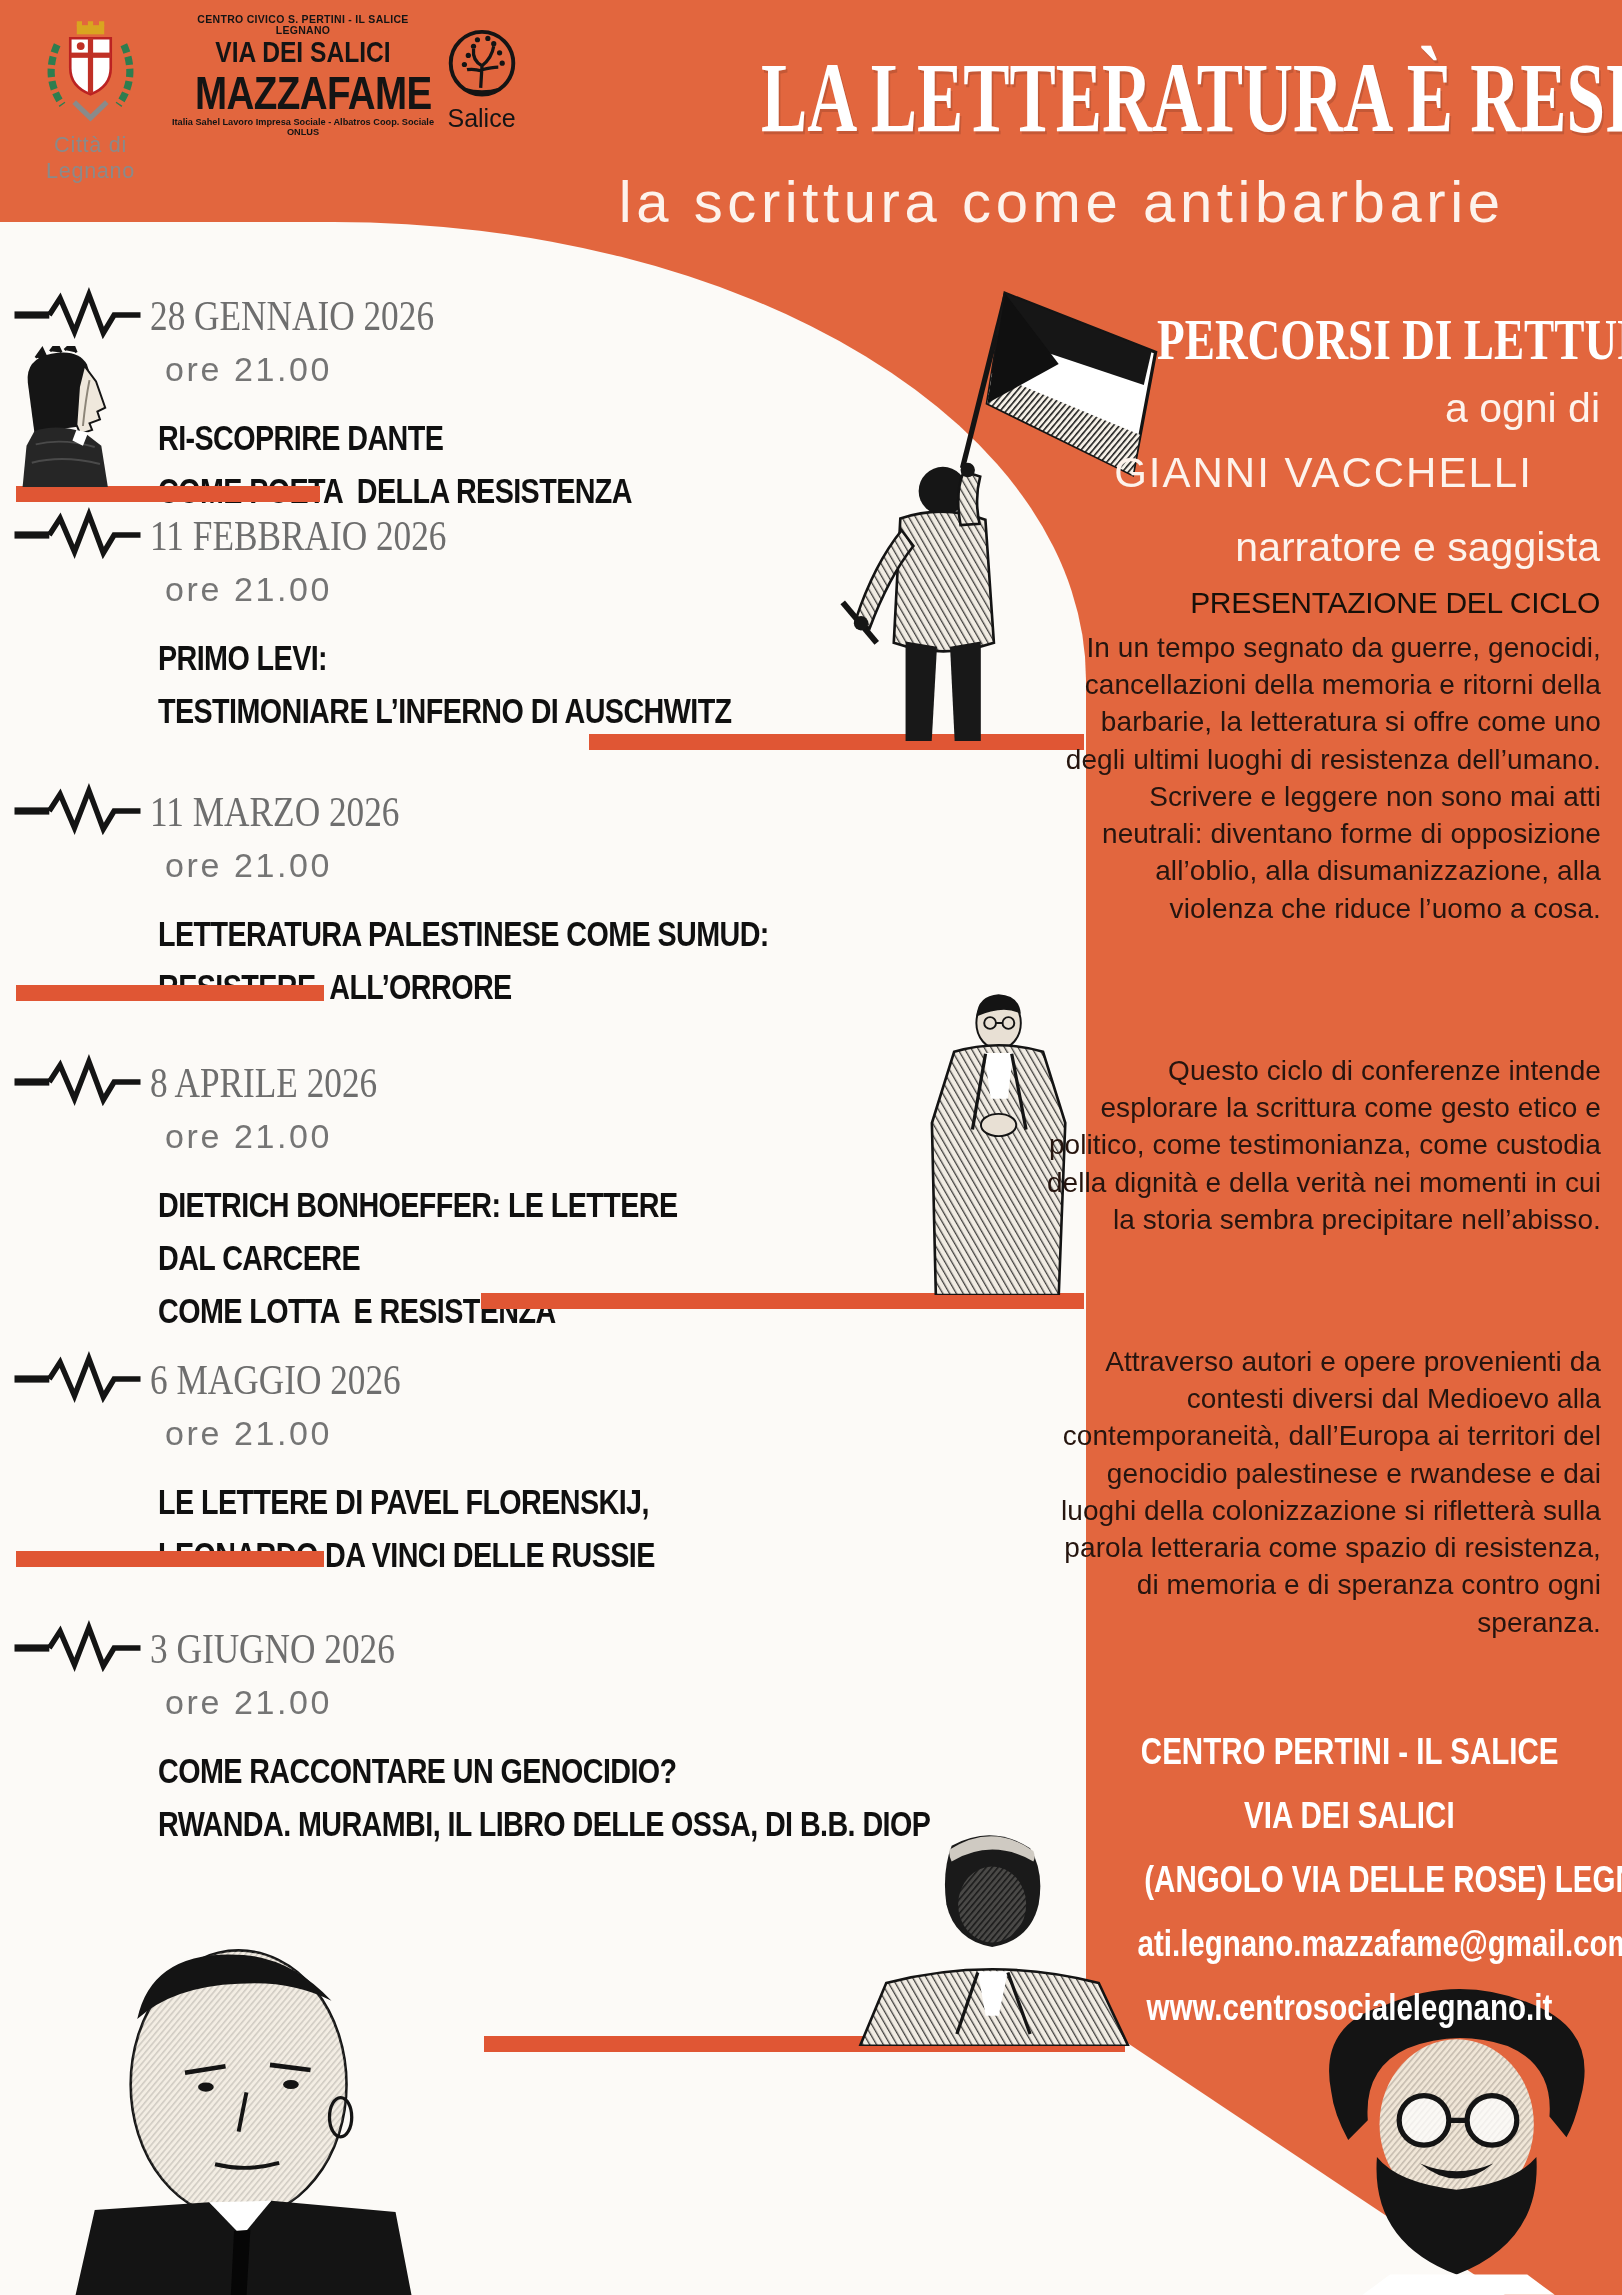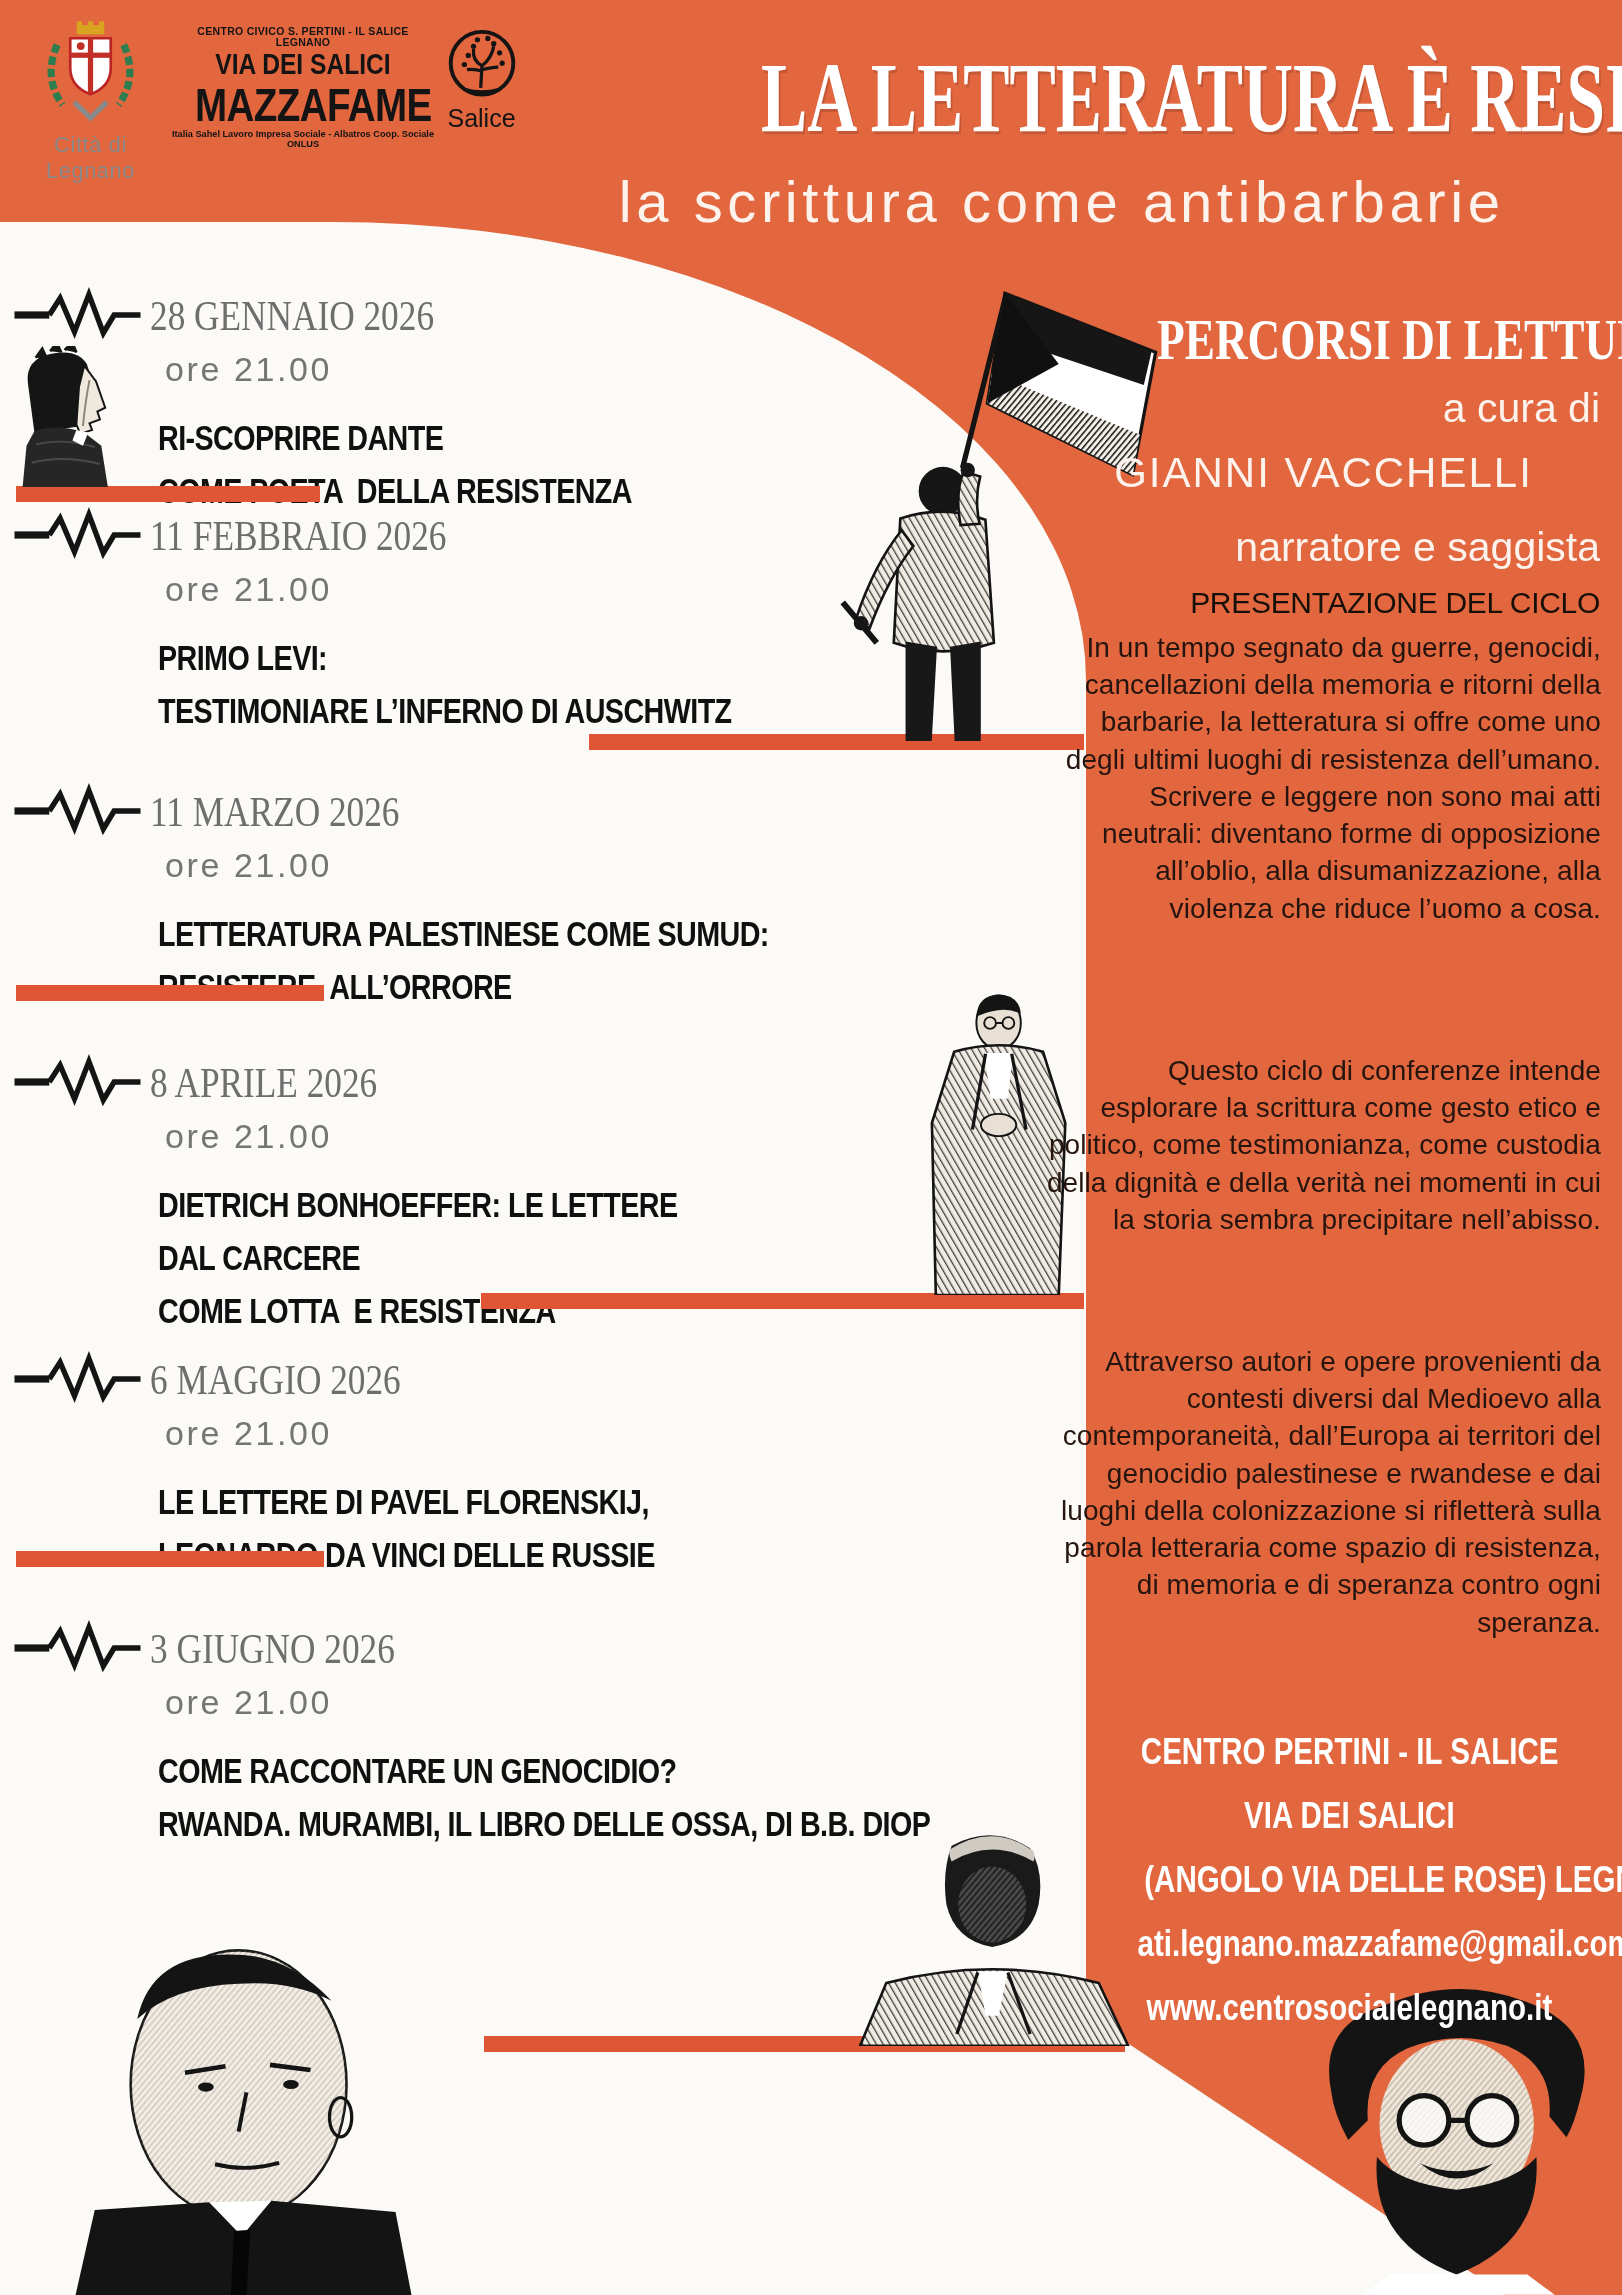--- a/index.html
+++ b/index.html
@@ -14,21 +14,21 @@
   }
   .white-wedge{
     position:absolute;left:1086px;top:2036px;width:419px;height:259px;
     background:#FCFAF7;
     clip-path:polygon(0 0,31px 0,419px 100%,0 100%);
   }
   .bar{position:absolute;height:15.7px;background:#E05634;}
   
   .logo-legnano{position:absolute;left:25px;top:21px;width:131px;text-align:center;}
   .logo-legnano .lbl{margin-top:3.9px;font-size:21.6px;color:#8a8a8a;letter-spacing:0.7px;}
-  .logo-mazza{position:absolute;left:169px;top:26px;width:268px;text-align:center;color:#141414;line-height:1.06;}
+  .logo-mazza{position:absolute;left:169px;top:14px;width:268px;text-align:center;color:#141414;line-height:1.06;}
   .logo-mazza .m1{font-size:10.5px;font-weight:bold;letter-spacing:0.3px;}
   .logo-mazza .m2{font-size:30px;font-weight:bold;}
   .logo-mazza .m3{font-size:47px;font-weight:bold;letter-spacing:-0.7px;}
   .logo-mazza .m4{font-size:9.2px;font-weight:bold;}
   .logo-salice{position:absolute;left:442px;top:27.5px;width:79px;text-align:center;color:#141414;}
   .logo-salice .lbl{margin-top:1.3px;font-size:25px;font-weight:normal;}
   .main-title{
     position:absolute;left:510px;right:9.8px;top:41px;text-align:center;
     font-family:"Liberation Serif",serif;font-weight:bold;font-size:99px;
     color:#ffffff;white-space:nowrap;text-shadow:2.6px 2.6px 0 rgba(60,30,20,.18);
@@ -330,21 +330,21 @@
     <path d="M130,292 Q120,422 252,472 Q382,422 374,292 Q340,332 252,342 Q162,332 130,292 Z" fill="#141414"></path>
     <path d="M196,302 Q252,326 308,302 Q252,348 196,302 Z" fill="#141414"></path>
     <polygon points="150,472 360,472 402,503 108,503" fill="#ffffff"></polygon>
   </svg>
 
   <div class="series-title">
     <span class="cx cx-c" style="transform:scaleX(.78)">PERCORSI DI LETTURA</span>
   </div>
 
   <div class="curator">
-    <div class="c1">a cura di</div>
+    <div class="c1">a ogni di</div>
     <div class="c2">GIANNI VACCHELLI</div>
     <div class="c3">narratore e saggista</div>
   </div>
 
   <div class="pres-head">PRESENTAZIONE DEL CICLO</div>
 
   <div class="para" style="top:629px">In un tempo segnato da guerre, genocidi, cancellazioni della memoria e ritorni della barbarie, la letteratura si offre come uno degli ultimi luoghi di resistenza dell’umano. Scrivere e leggere non sono mai atti neutrali: diventano forme di opposizione all’oblio, alla disumanizzazione, alla violenza che riduce l’uomo a cosa.</div>
   <div class="para" style="top:1052px">Questo ciclo di conferenze intende esplorare la scrittura come gesto etico e politico, come testimonianza, come custodia della dignità e della verità nei momenti in cui la storia sembra precipitare nell’abisso.</div>
   <div class="para" style="top:1343px">Attraverso autori e opere provenienti da contesti diversi dal Medioevo alla contemporaneità, dall’Europa ai territori del genocidio palestinese e rwandese e dai luoghi della colonizzazione si rifletterà sulla parola letteraria come spazio di resistenza, di memoria e di speranza contro ogni speranza.</div>
 

